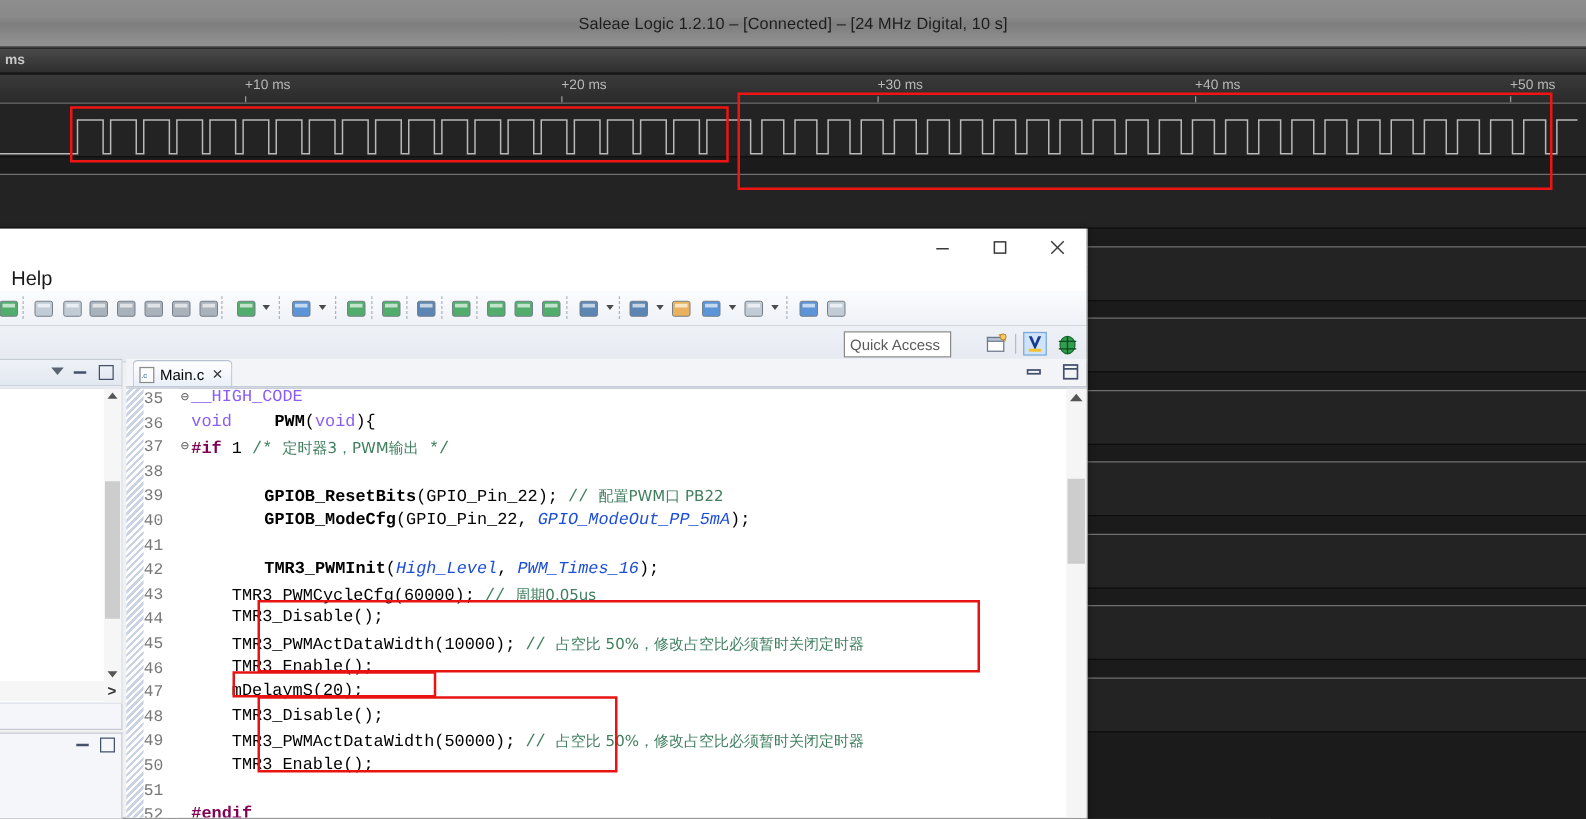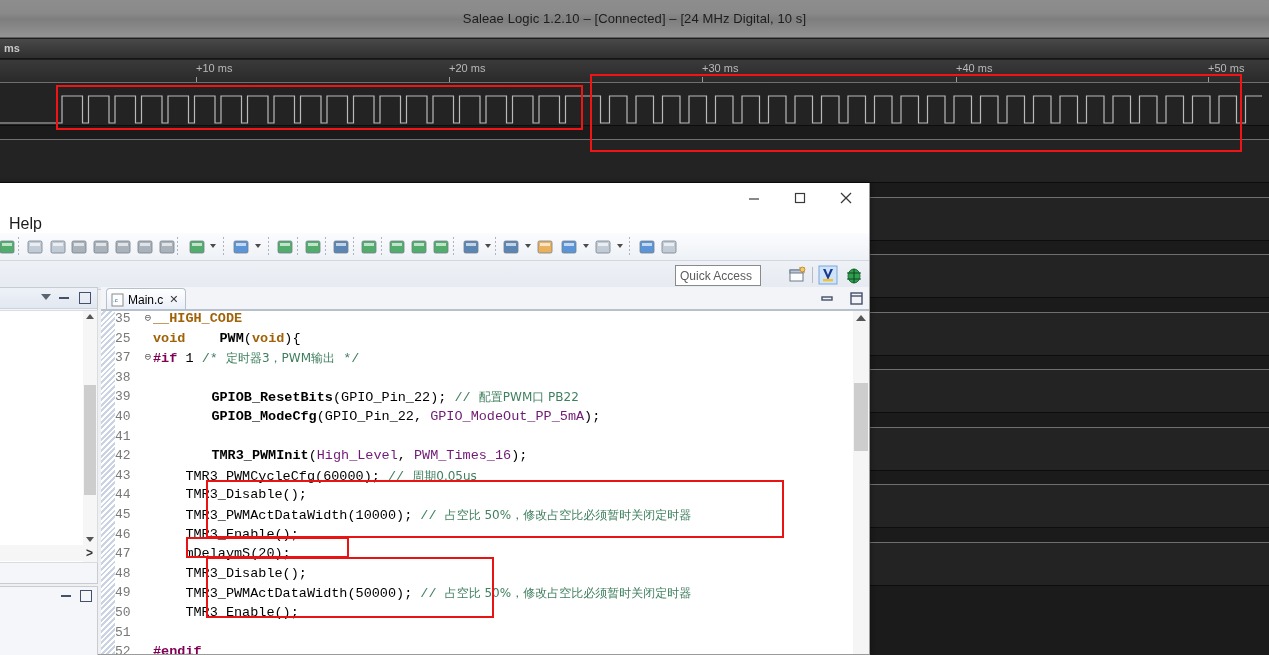--- a/index.html
+++ b/index.html
@@ -145,24 +145,24 @@
   .gutter-num { position:absolute; left:14px; top:0; width:28px; bottom:0; background:#fff; }
   .codewrap { position:absolute; left:0; top:0; right:16px; bottom:0; overflow:hidden; }
 
   .cline { position:relative; height:19.6px; white-space:pre; font-size:13.5px;
     font-family:"Liberation Mono", monospace; }
   .lnum { position:absolute; left:14px; width:26px; 
     color:#787878; font-size:13px; font-family:"Liberation Mono", monospace; }
   .fold { position:absolute; left:42px; width:10px; text-align:center; color:#666; font-size:11px; }
   .ctext { position:absolute; left:52px; color:#000; }
 
-  .kw   { color:#a16207; font-weight:bold; }
+  .kw   { color:#8b5cf6; font-weight:normal; }
   .fn   { color:#000; font-weight:bold;margin-left:26px; }
   .cm   { color:#3f7f5f; }
-  .it   { color:#701a75; }
+  .it   { color:#1d4ed8; font-style:italic; }
   .pp   { color:#7f0055; font-weight:bold; }
   .zh   { font-family:"DejaVu Sans", sans-serif; font-size:12px; }
 
   .ed-vscroll { position:absolute; right:0; top:23px; width:16px; bottom:0; background:#f5f5f5; }
   .ed-vthumb  { position:absolute; left:1px; top:72px; width:14px; height:68px; background:#cdcdcd; }
   .ed-vup     { position:absolute; left:3px; top:4px; width:0;height:0;
      border-left:5px solid transparent;border-right:5px solid transparent;border-bottom:6px solid #555; }
 
   .ed-winbtns { position:absolute; right:4px; top:-23px; display:flex; gap:14px; }
 
@@ -438,21 +438,21 @@
             </svg>
         </span>
       </div>
     </div>
 
     <div class="code-host">
       <div class="gutter-mark"></div>
       <div class="gutter-num"></div>
       <div class="codewrap" id="codewrap">
           <div class="cline"><span class="lnum">35</span><span class="fold">⊖</span><span class="ctext"><span class="kw">__HIGH_CODE</span></span></div>
-          <div class="cline"><span class="lnum">25</span><span class="fold"></span><span class="ctext"><span class="kw">void</span> <span class="fn">PWM</span>(<span class="kw">void</span>){</span></div>
+          <div class="cline"><span class="lnum">36</span><span class="fold"></span><span class="ctext"><span class="kw">void</span> <span class="fn">PWM</span>(<span class="kw">void</span>){</span></div>
           <div class="cline"><span class="lnum">37</span><span class="fold">⊖</span><span class="ctext"><span class="pp">#if</span> 1 <span class="cm">/* <span class="zh">定时器3，PWM输出</span> */</span></span></div>
           <div class="cline"><span class="lnum">38</span><span class="fold"></span><span class="ctext"></span></div>
           <div class="cline"><span class="lnum">39</span><span class="fold"></span><span class="ctext">    <span class="fn">GPIOB_ResetBits</span>(GPIO_Pin_22); <span class="cm">// <span class="zh">配置PWM口 PB22</span></span></span></div>
           <div class="cline"><span class="lnum">40</span><span class="fold"></span><span class="ctext">    <span class="fn">GPIOB_ModeCfg</span>(GPIO_Pin_22, <span class="it">GPIO_ModeOut_PP_5mA</span>);</span></div>
           <div class="cline"><span class="lnum">41</span><span class="fold"></span><span class="ctext"></span></div>
           <div class="cline"><span class="lnum">42</span><span class="fold"></span><span class="ctext">    <span class="fn">TMR3_PWMInit</span>(<span class="it">High_Level</span>, <span class="it">PWM_Times_16</span>);</span></div>
           <div class="cline"><span class="lnum">43</span><span class="fold"></span><span class="ctext">    TMR3_PWMCycleCfg(60000); <span class="cm">// <span class="zh">周期0.05us</span></span></span></div>
           <div class="cline"><span class="lnum">44</span><span class="fold"></span><span class="ctext">    TMR3_Disable();</span></div>
           <div class="cline"><span class="lnum">45</span><span class="fold"></span><span class="ctext">    TMR3_PWMActDataWidth(10000); <span class="cm">// <span class="zh">占空比 50%，修改占空比必须暂时关闭定时器</span></span></span></div>
           <div class="cline"><span class="lnum">46</span><span class="fold"></span><span class="ctext">    TMR3_Enable();</span></div>

